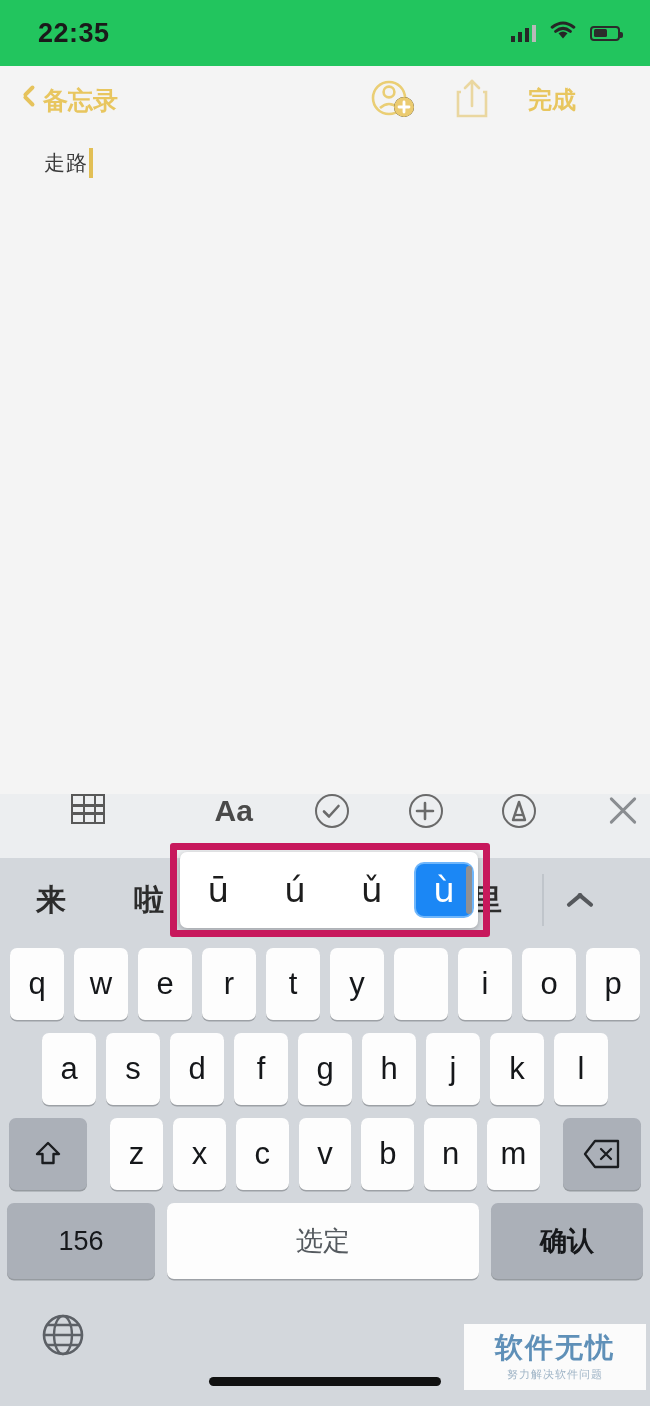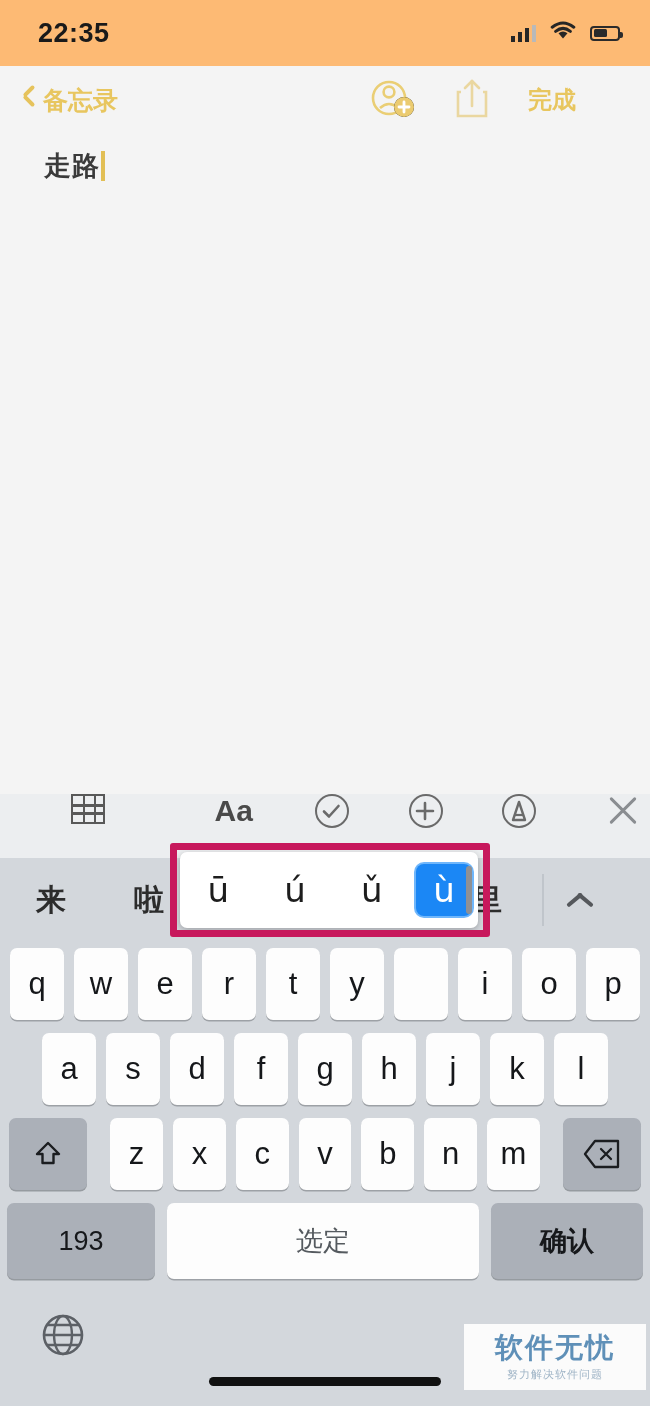--- a/index.html
+++ b/index.html
@@ -12,21 +12,21 @@
   #phone {
     position: relative;
     width: 650px; height: 1406px;
     background: #f4f4f4;
   }
 
   
   #status-bar {
     position: absolute; top: 0; left: 0;
     width: 650px; height: 66px;
-    background: #fdba74;
+    background: #22c55e;
     display: flex; align-items: center;
     justify-content: space-between;
     padding: 0 30px 0 38px;
   }
   #clock {
     font-size: 27px; font-weight: bold; color: #1a1a1a;
     letter-spacing: 0.5px;
   }
   #status-icons { display: flex; align-items: center; gap: 13px; }
   .sig-bars { display: flex; align-items: flex-end; gap: 2.5px; height: 17px; }
@@ -75,21 +75,21 @@
 
   
   #note-body {
     position:absolute; top: 134px; left: 0;
     width: 650px; height: 660px;
     background: #f4f4f4;
     padding: 14px 0 0 44px;
   }
   #note-line { display:flex; align-items:center; }
   #note-text {
-    font-size: 27px; color: #3a3a3a; font-weight: bold;
+    font-size: 21px; color: #3a3a3a; font-weight: normal;
     letter-spacing: 1px;
   }
   #caret {
     width: 4px; height: 30px; background:#e2bf55; margin-left: 1px;
   }
 
   
   #note-toolbar {
     position:absolute; top: 794px; left: 0;
     width: 650px; height: 64px;
@@ -412,21 +412,21 @@
       <div class="key">n</div>
       <div class="key">m</div>
       <div class="key wide-mod" id="key-backspace">
         <svg width="40" height="32" viewBox="0 0 40 32">
           <path d="M13 3 H36 V29 H13 L3 16 Z" stroke="#1b1d20" stroke-width="2.3" fill="none" stroke-linejoin="round"></path>
           <path d="M19 11 L29 21 M29 11 L19 21" stroke="#1b1d20" stroke-width="2.3" stroke-linecap="round"></path>
         </svg>
       </div>
     </div>
     <div id="row4">
-      <div id="key-123">193</div>
+      <div id="key-123">156</div>
       <div id="key-space">选定</div>
       <div id="key-confirm">确认</div>
     </div>
   </div>
 
   <div id="bottom-bar">
     <div id="globe-btn">
       <svg width="46" height="46" viewBox="0 0 46 46">
         <circle cx="23" cy="23" r="19" stroke="#5c6066" stroke-width="2.6" fill="none"></circle>
         <ellipse cx="23" cy="23" rx="9" ry="19" stroke="#5c6066" stroke-width="2.3" fill="none"></ellipse>

